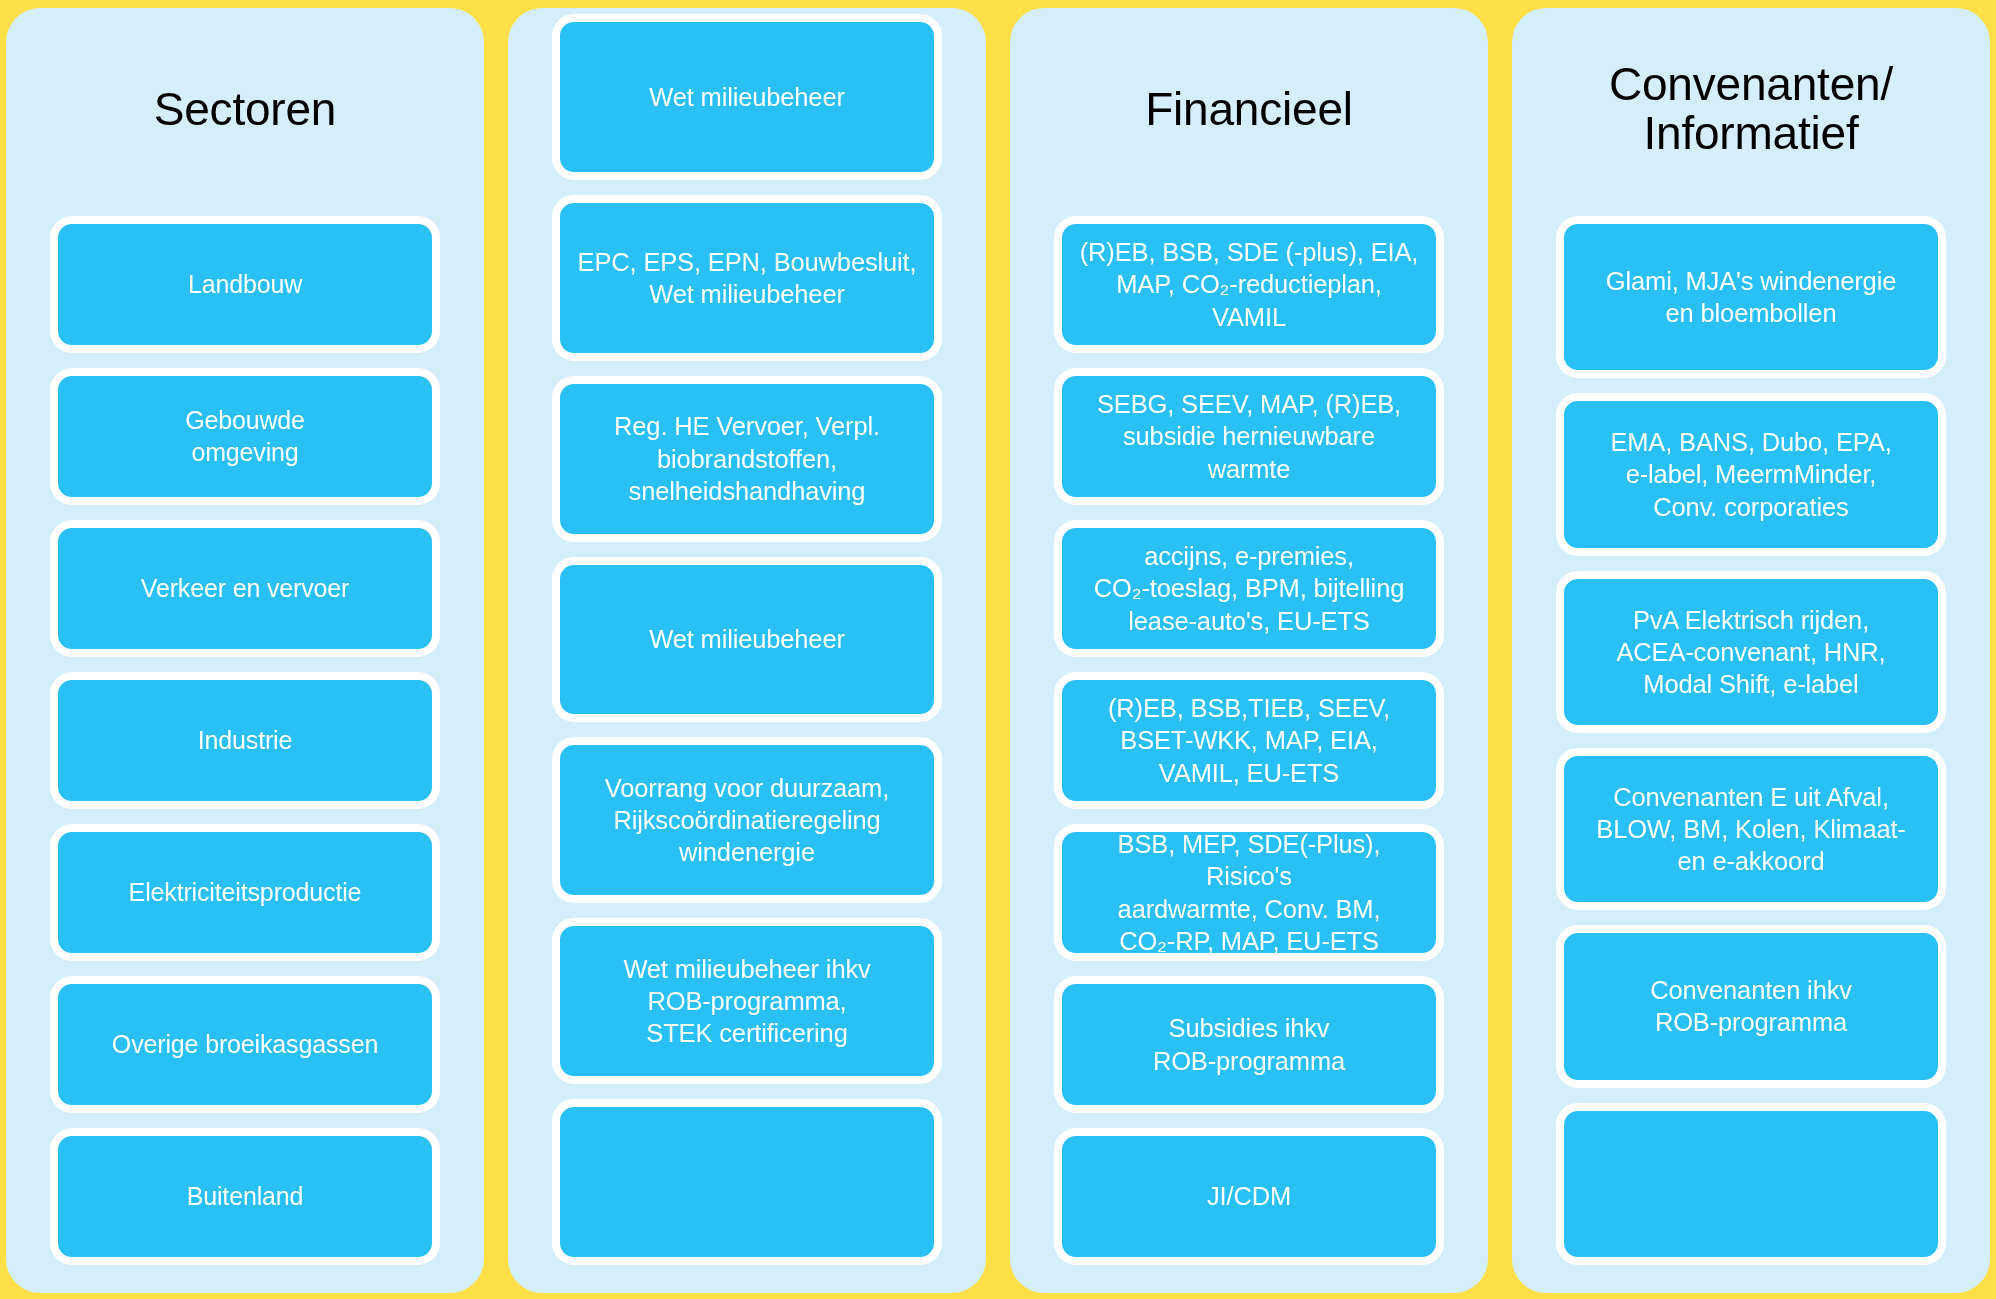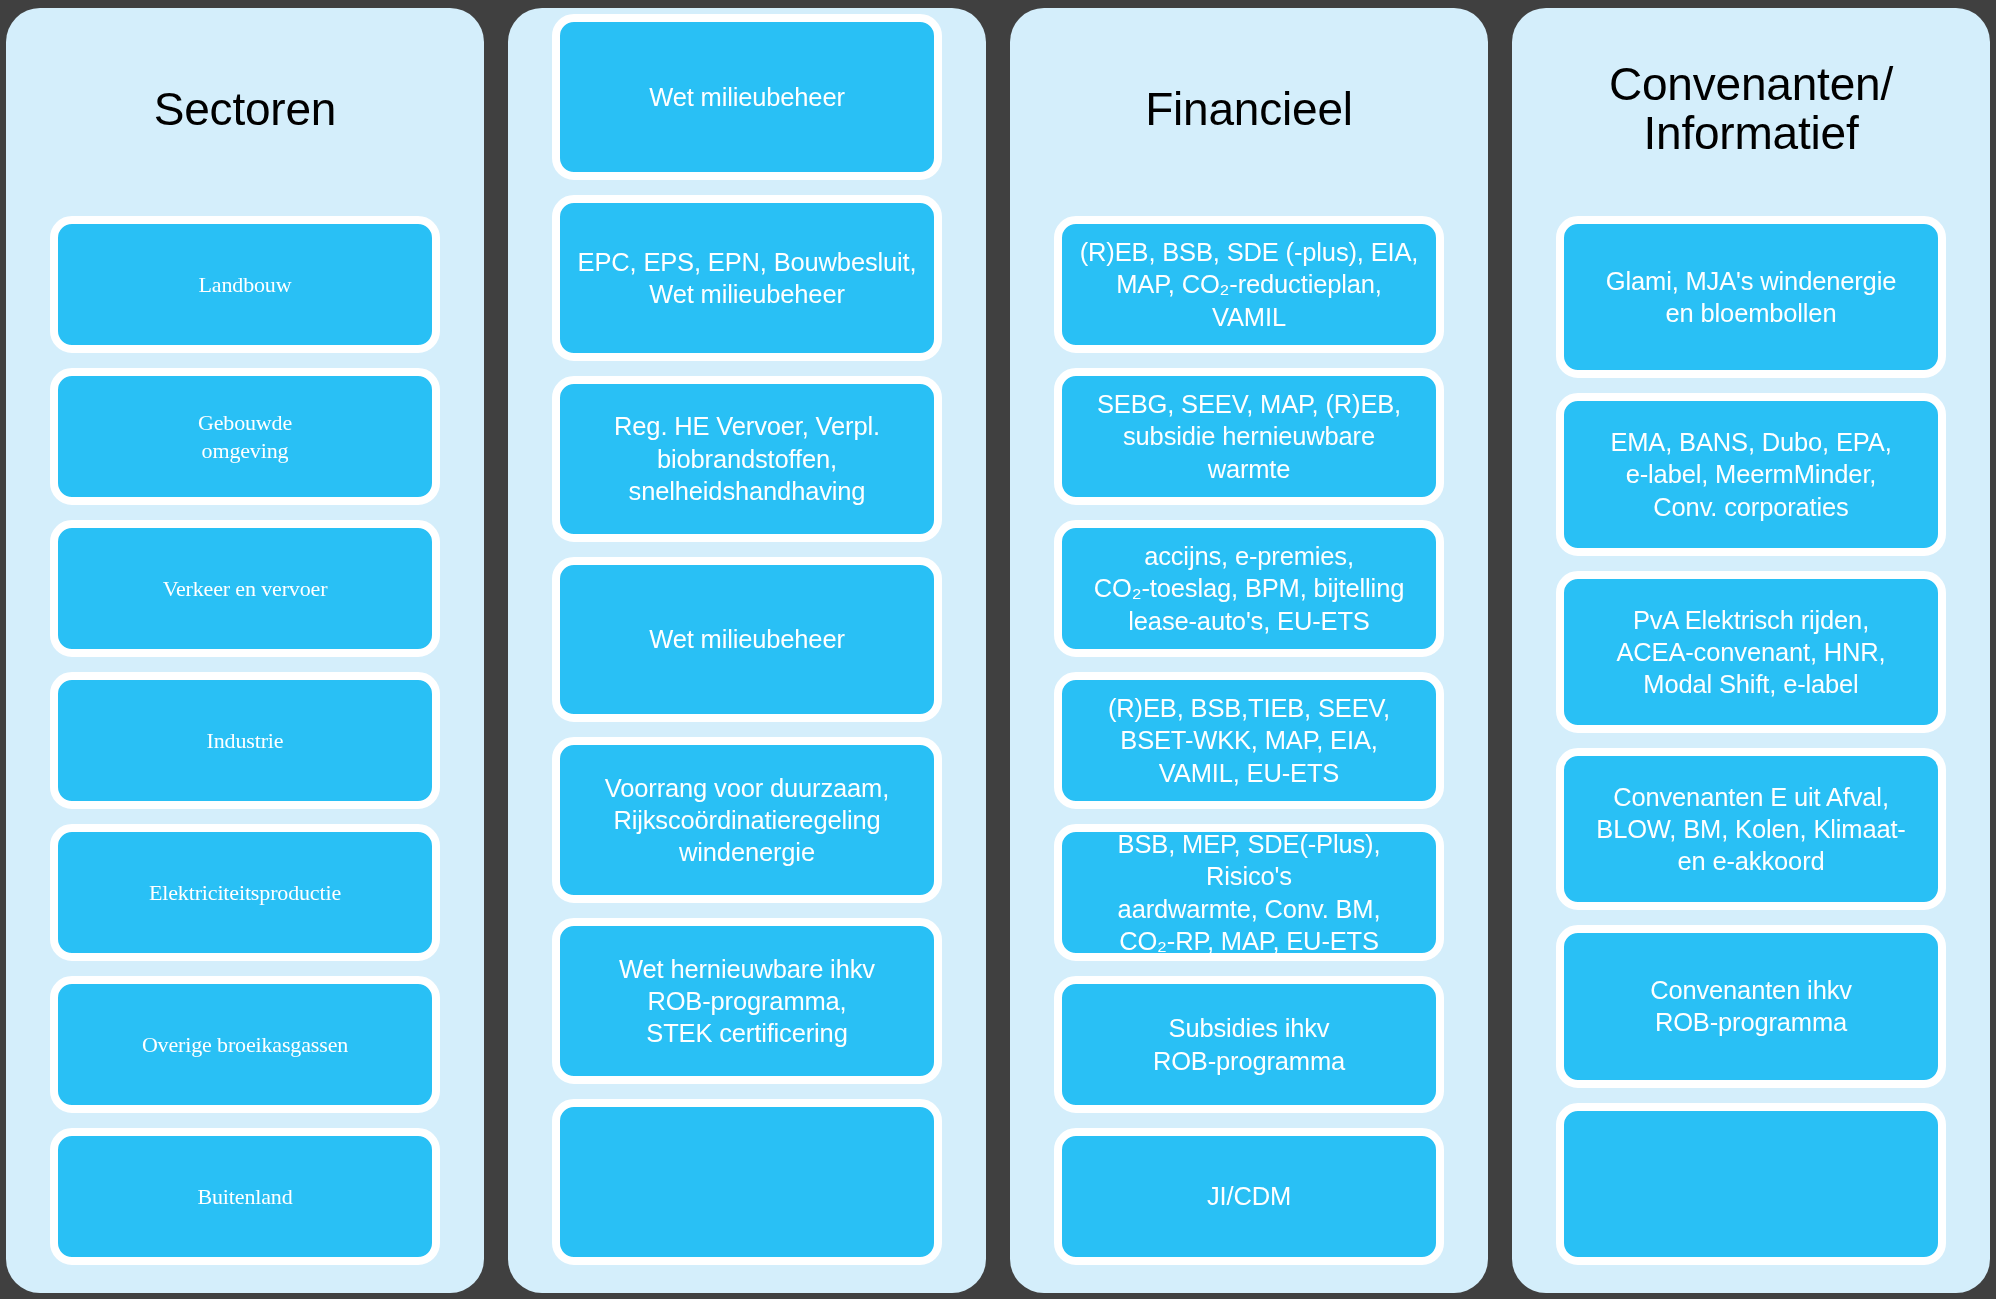--- a/index.html
+++ b/index.html
@@ -16,21 +16,21 @@
 
   .diagram {
     position: relative;
     width: 1996px;
     height: 1299px;
     display: flex;
     flex-direction: row;
     gap: 24px;
     padding: 8px 6px 6px 6px;
     box-sizing: border-box;
-    background: #404040;
+    background: #fde047;
   }
 
   .column {
     flex: 1 1 0;
     background: #d4eefb;
     border-radius: 34px;
     display: flex;
     flex-direction: column;
     align-items: stretch;
     box-sizing: border-box;
@@ -88,22 +88,21 @@
     font-size: 25.5px;
     line-height: 1.26;
     text-align: center;
     font-weight: 400;
     white-space: pre-line;
     letter-spacing: -0.15px;
   }
 
   
   .col-sectoren .box-label {
-    font-size: 22px;
-    font-family: Liberation Serif, serif;
+    font-size: 25px;
   }
 </style>
 </head>
 <body>
 
 <div class="diagram">
 
   <div class="column col-sectoren">
     <div class="column-title">Sectoren</div>
     <div class="boxes">
@@ -173,21 +172,21 @@
       </div>
       <div class="box-wrap">
         <div class="box">
           <span class="box-label">Voorrang voor duurzaam,
 Rijkscoördinatieregeling
 windenergie</span>
         </div>
       </div>
       <div class="box-wrap">
         <div class="box">
-          <span class="box-label">Wet hernieuwbare ihkv
+          <span class="box-label">Wet milieubeheer ihkv
 ROB-programma,
 STEK certificering</span>
         </div>
       </div>
       <div class="box-wrap">
         <div class="box is-empty">
           
         </div>
       </div>
     </div>

